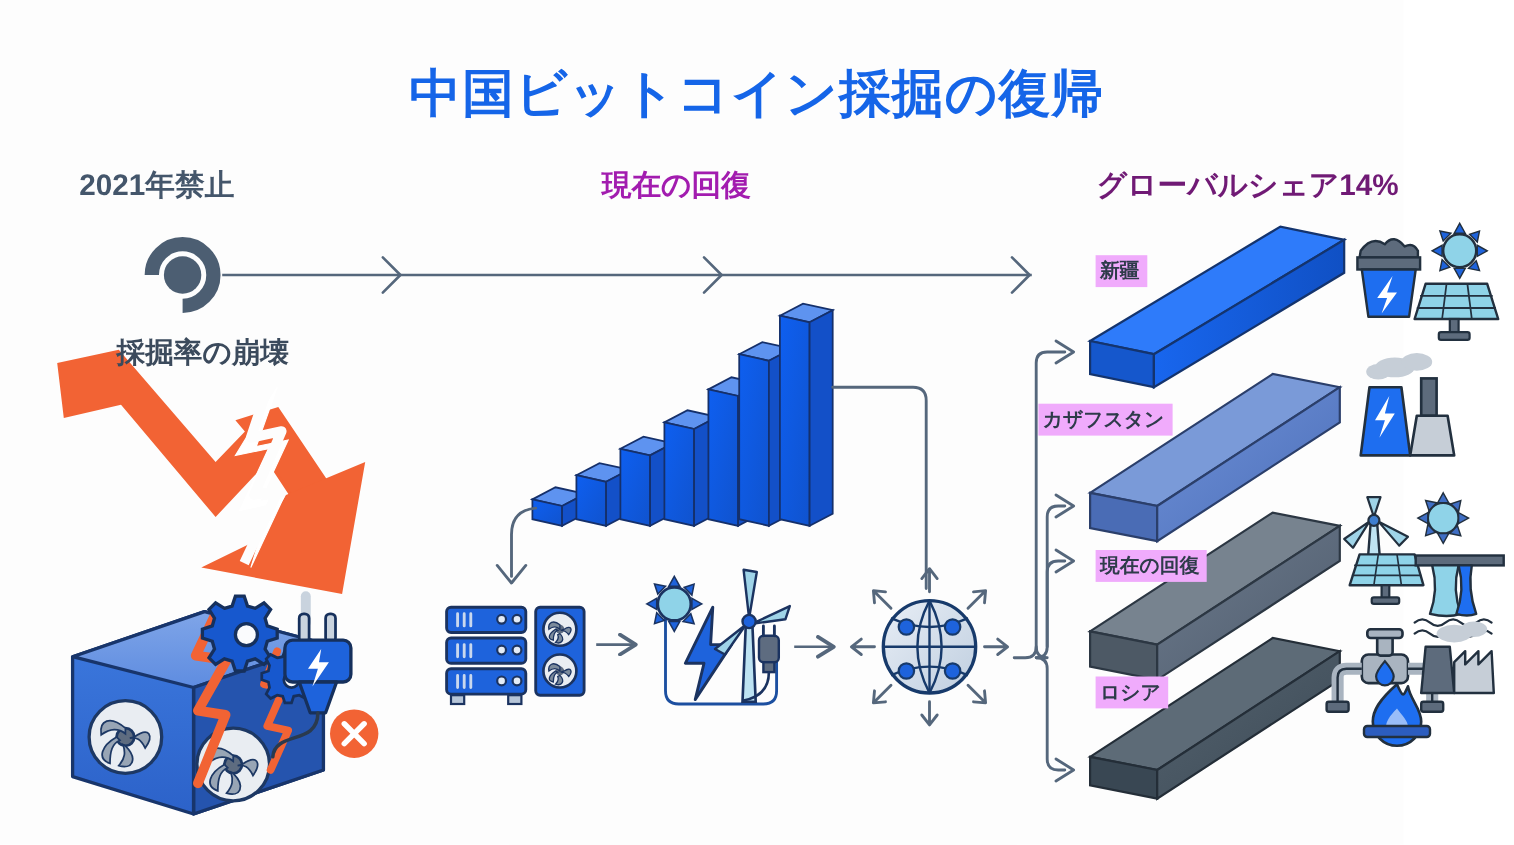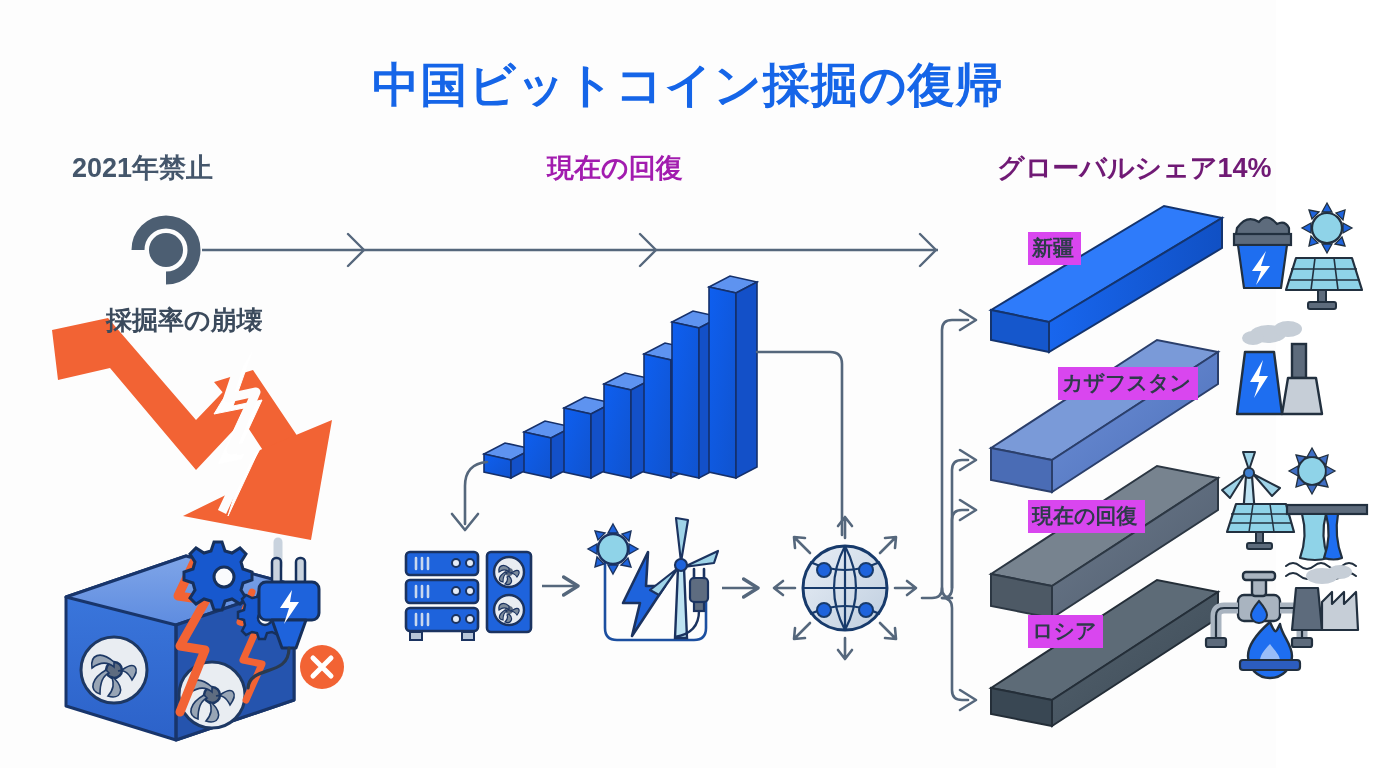--- a/index.html
+++ b/index.html
@@ -30,43 +30,43 @@
 
   .sub-head {
     position: absolute; top: 303px; left: 106px;
     font-size: 26px; font-weight: bold; color: #3B4A5C;
     white-space: nowrap; z-index: 6;
   }
 
   
   .country-label {
     position: absolute;
-    font-size: 21px; font-weight: bold; color: #2E3B4A;
-    background: #d946ef;
+    font-size: 18px; font-weight: bold; color: #2E3B4A;
+    background: #f0abfc;
     padding: 2px 7px 3px 4px;
-    white-space: nowrap; z-index: 9; margin-left: 32px;
+    white-space: nowrap; z-index: 9;
   }
 
   svg { position: absolute; top: 0; left: 0; overflow: visible; }
   .lyr { position: absolute; top:0; left:0; width:1376px; height:768px; pointer-events:none; }
 </style>
 </head>
 <body>
 
 <div id="stage">
 
   <div class="title">中国ビットコイン採掘の復帰</div>
 
   <div class="sec-head left">2021年禁止</div>
   <div class="sec-head mid">現在の回復</div>
   <div class="sec-head right">グローバルシェア14%</div>
   <div class="sub-head">採掘率の崩壊</div>
 
   <div class="country-label" style="top:232px; left:996px;">新疆</div>
-  <div class="country-label" style="top:367px; left:1026px;">カザフスタン</div>
+  <div class="country-label" style="top:367px; left:944px;">カザフスタン</div>
   <div class="country-label" style="top:500px; left:996px;">現在の回復</div>
   <div class="country-label" style="top:615px; left:996px;">ロシア</div>
 
   <svg class="lyr" width="1376" height="768" viewBox="0 0 1376 768">
     <defs>
       <linearGradient id="gRigTop" x1="0" y1="0" x2="0" y2="1">
         <stop offset="0" stop-color="#7FA5E8"></stop>
           <stop offset="1" stop-color="#5E8CE0"></stop>
       </linearGradient>
       <linearGradient id="gRigFace" x1="0" y1="0" x2="0" y2="1">

